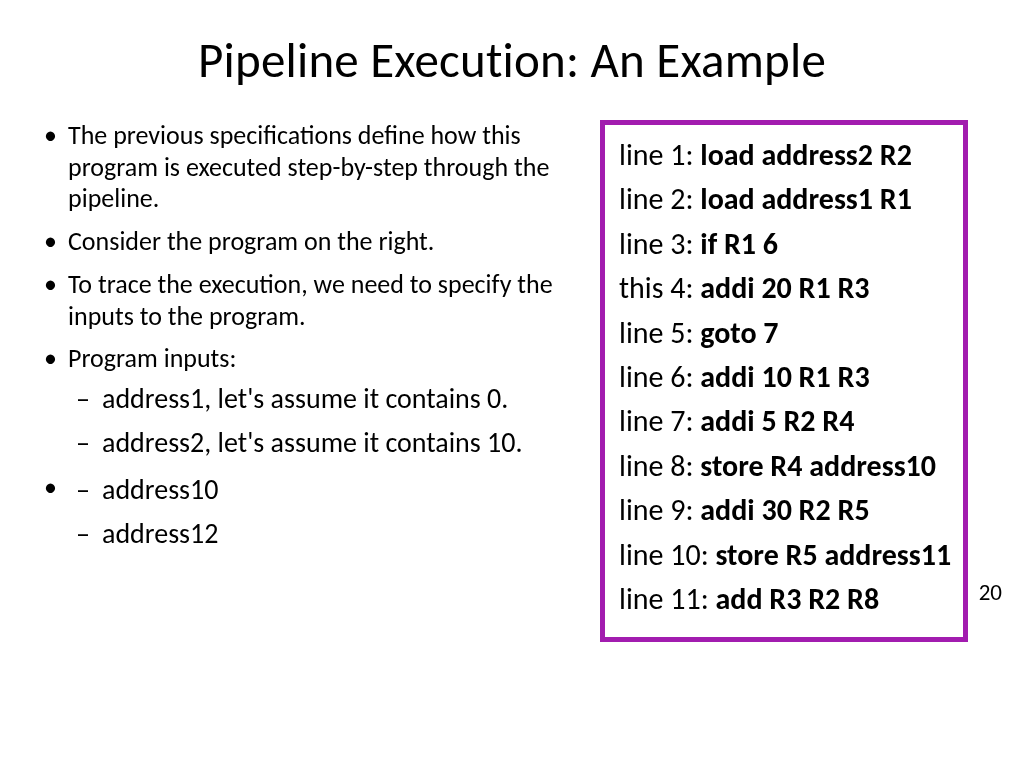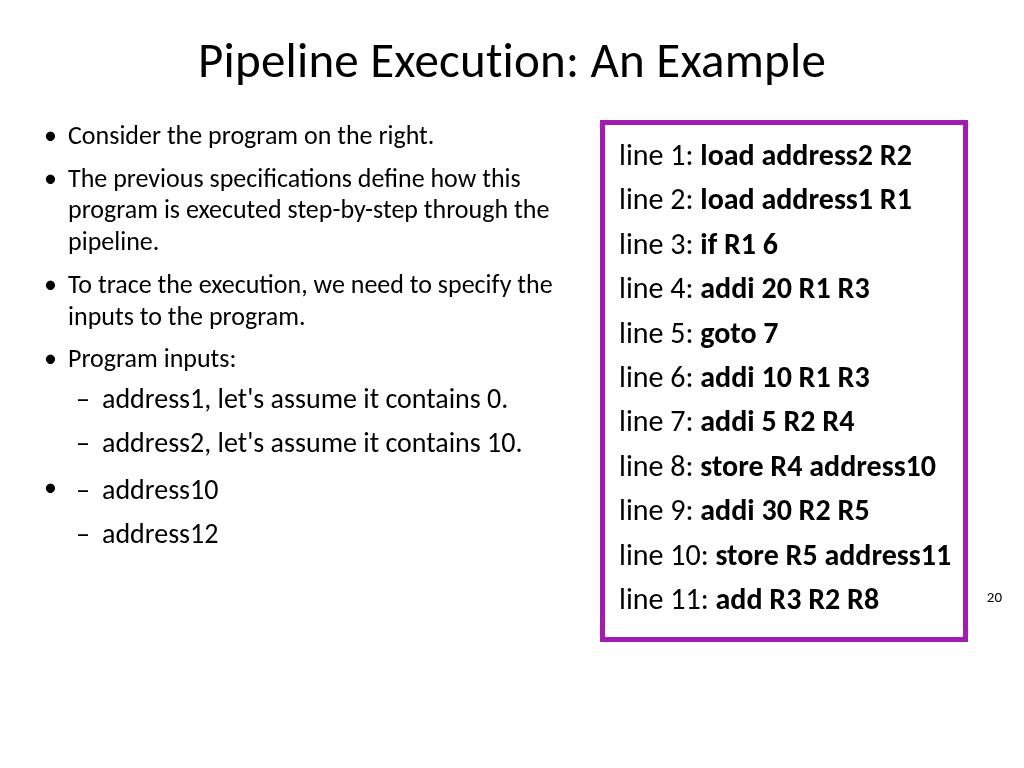--- a/index.html
+++ b/index.html
@@ -86,36 +86,36 @@
   .codebox .pre {
     font-weight: 400;
   }
   .codebox .code {
     font-weight: 700;
   }
   .pagenum {
     position: absolute;
     right: 22px;
     bottom: 14px;
-    font-size: 15px;
+    font-size: 23px;
   }
 </style>
 </head>
 <body>
 
 <div class="slide">
 
   <h1 class="title">Pipeline Execution: An Example</h1>
 
   <div class="body">
 
     <div class="left">
       <ul class="top">
+        <li>The previous specifications define how this program is executed step-by-step through the pipeline.</li>
         <li>Consider the program on the right.</li>
-        <li>The previous specifications define how this program is executed step-by-step through the pipeline.</li>
         <li>To trace the execution, we need to specify the inputs to the program.</li>
         <li>
           <span>Program inputs:</span>
           <ul class="sub">
             <li>address1, let's assume it contains 0.</li>
             <li>address2, let's assume it contains 10.</li>
           </ul>
         </li>
         <li>
           <ul class="sub">
@@ -124,21 +124,21 @@
           </ul>
         </li>
       </ul>
     </div>
 
     <div class="right">
       <div class="codebox">
         <div class="line"><span class="pre">line 1: </span><span class="code">load address2 R2</span></div>
         <div class="line"><span class="pre">line 2: </span><span class="code">load address1 R1</span></div>
         <div class="line"><span class="pre">line 3: </span><span class="code">if R1 6</span></div>
-        <div class="line"><span class="pre">line 4: </span><span class="code">addi 20 R1 R3</span></div>
+        <div class="line"><span class="pre">this 4: </span><span class="code">addi 20 R1 R3</span></div>
         <div class="line"><span class="pre">line 5: </span><span class="code">goto 7</span></div>
         <div class="line"><span class="pre">line 6: </span><span class="code">addi 10 R1 R3</span></div>
         <div class="line"><span class="pre">line 7: </span><span class="code">addi 5 R2 R4</span></div>
         <div class="line"><span class="pre">line 8: </span><span class="code">store R4 address10</span></div>
         <div class="line"><span class="pre">line 9: </span><span class="code">addi 30 R2 R5</span></div>
         <div class="line"><span class="pre">line 10: </span><span class="code">store R5 address11</span></div>
         <div class="line"><span class="pre">line 11: </span><span class="code">add R3 R2 R8</span></div>
       </div>
     </div>
 

